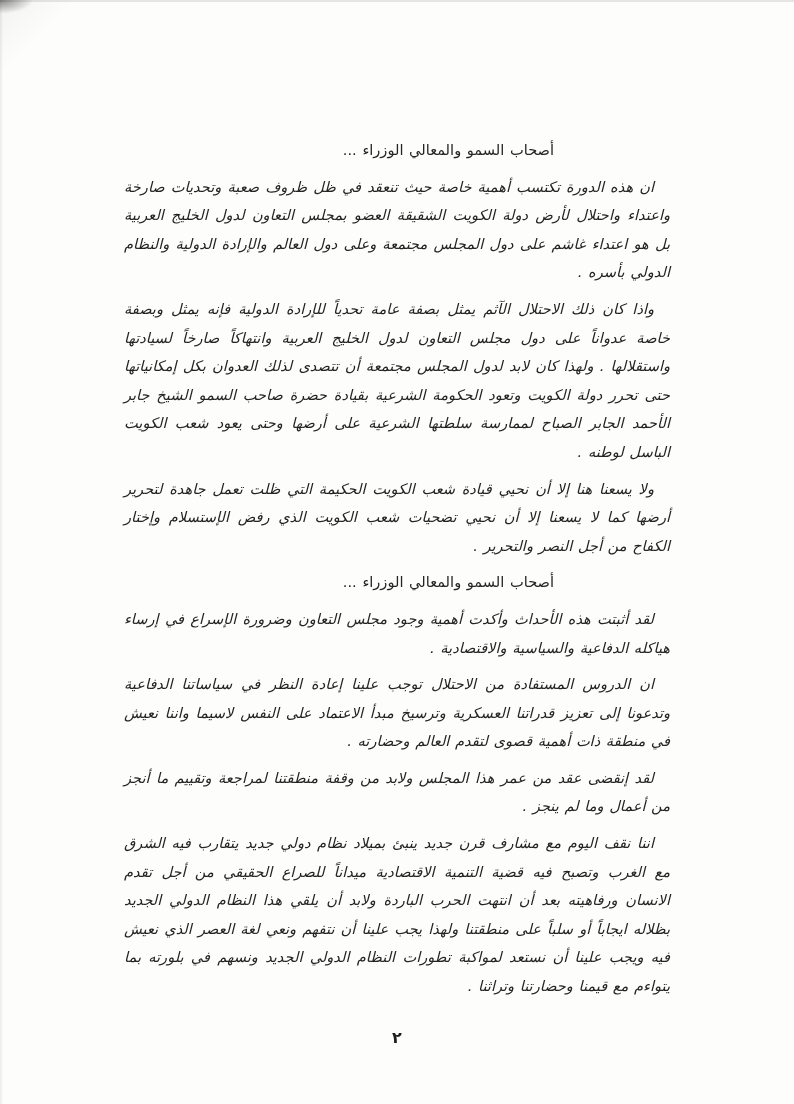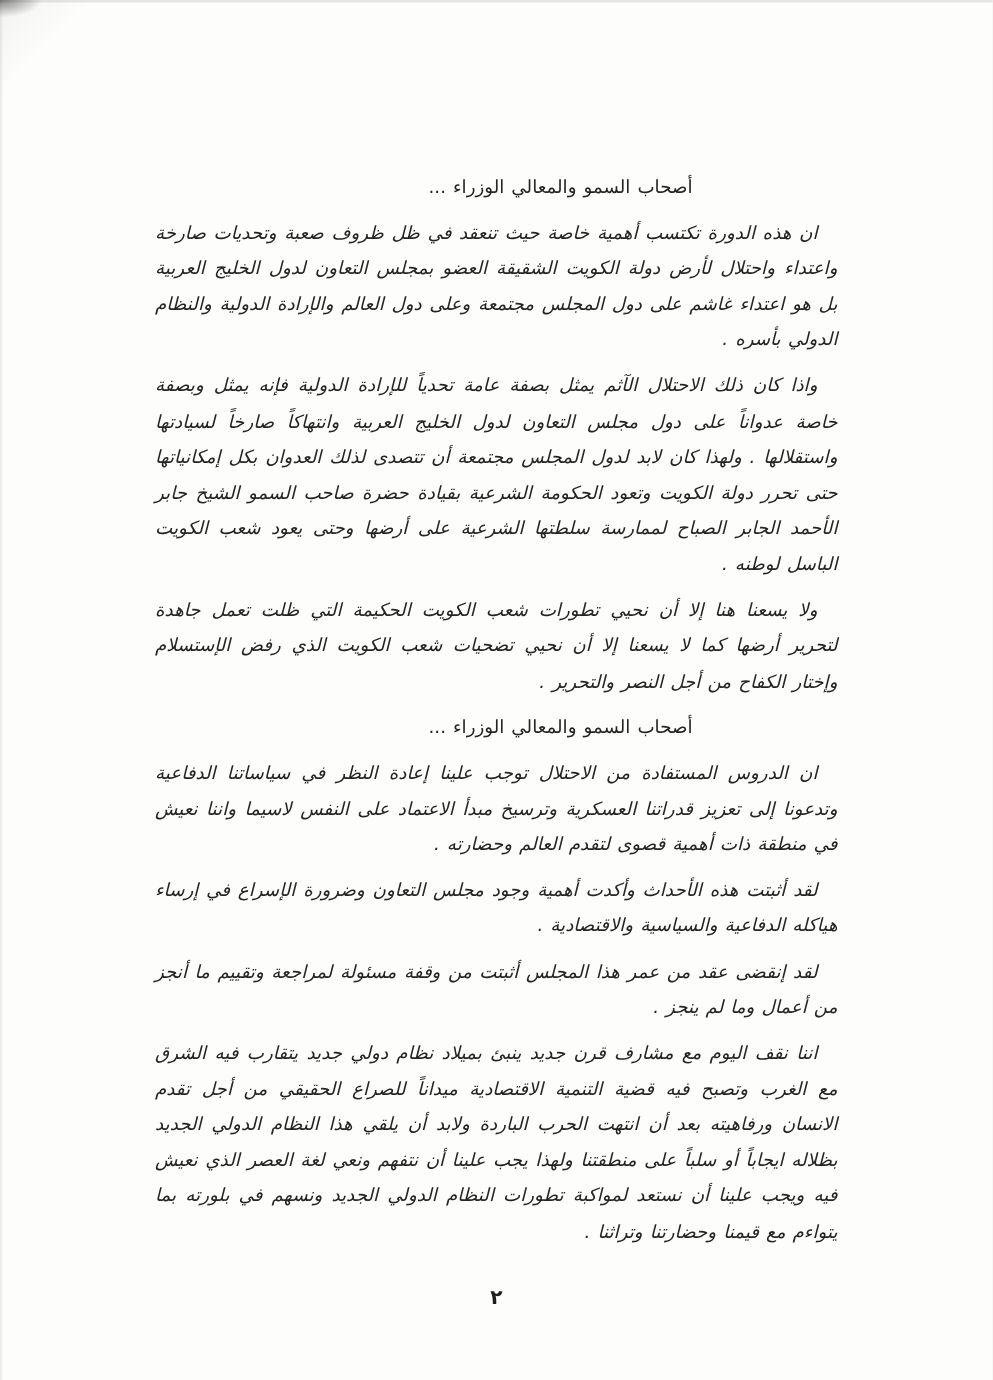--- a/index.html
+++ b/index.html
@@ -84,22 +84,22 @@
 
 <div class="page">
   <div class="edge-top"></div>
   <div class="edge-left"></div>
   <div class="corner-mark"></div>
 
   <div class="text-block">
     <p class="salutation">أصحاب السمو والمعالي الوزراء ...</p>
     <p class="body-para">ان هذه الدورة تكتسب أهمية خاصة حيث تنعقد في ظل ظروف صعبة وتحديات صارخة واعتداء واحتلال لأرض دولة الكويت الشقيقة العضو بمجلس التعاون لدول الخليج العربية بل هو اعتداء غاشم على دول المجلس مجتمعة وعلى دول العالم والإرادة الدولية والنظام الدولي بأسره .</p>
     <p class="body-para">واذا كان ذلك الاحتلال الآثم يمثل بصفة عامة تحدياً للإرادة الدولية فإنه يمثل وبصفة خاصة عدواناً على دول مجلس التعاون لدول الخليج العربية وانتهاكاً صارخاً لسيادتها واستقلالها . ولهذا كان لابد لدول المجلس مجتمعة أن تتصدى لذلك العدوان بكل إمكانياتها حتى تحرر دولة الكويت وتعود الحكومة الشرعية بقيادة حضرة صاحب السمو الشيخ جابر الأحمد الجابر الصباح لممارسة سلطتها الشرعية على أرضها وحتى يعود شعب الكويت الباسل لوطنه .</p>
-    <p class="body-para">ولا يسعنا هنا إلا أن نحيي تطورات شعب الكويت الحكيمة التي ظلت تعمل جاهدة لتحرير أرضها كما لا يسعنا إلا أن نحيي تضحيات شعب الكويت الذي رفض الإستسلام وإختار الكفاح من أجل النصر والتحرير .</p>
+    <p class="body-para">ولا يسعنا هنا إلا أن نحيي قيادة شعب الكويت الحكيمة التي ظلت تعمل جاهدة لتحرير أرضها كما لا يسعنا إلا أن نحيي تضحيات شعب الكويت الذي رفض الإستسلام وإختار الكفاح من أجل النصر والتحرير .</p>
     <p class="salutation">أصحاب السمو والمعالي الوزراء ...</p>
+    <p class="body-para">لقد أثبتت هذه الأحداث وأكدت أهمية وجود مجلس التعاون وضرورة الإسراع في إرساء هياكله الدفاعية والسياسية والاقتصادية .</p>
     <p class="body-para gap-before">ان الدروس المستفادة من الاحتلال توجب علينا إعادة النظر في سياساتنا الدفاعية وتدعونا إلى تعزيز قدراتنا العسكرية وترسيخ مبدأ الاعتماد على النفس لاسيما واننا نعيش في منطقة ذات أهمية قصوى لتقدم العالم وحضارته .</p>
-    <p class="body-para">لقد أثبتت هذه الأحداث وأكدت أهمية وجود مجلس التعاون وضرورة الإسراع في إرساء هياكله الدفاعية والسياسية والاقتصادية .</p>
-    <p class="body-para">لقد إنقضى عقد من عمر هذا المجلس أثبتت من وقفة مسئولة لمراجعة وتقييم ما أنجز من أعمال وما لم ينجز .</p>
+    <p class="body-para">لقد إنقضى عقد من عمر هذا المجلس ولابد من وقفة منطقتنا لمراجعة وتقييم ما أنجز من أعمال وما لم ينجز .</p>
     <p class="body-para">اننا نقف اليوم مع مشارف قرن جديد ينبئ بميلاد نظام دولي جديد يتقارب فيه الشرق مع الغرب وتصبح فيه قضية التنمية الاقتصادية ميداناً للصراع الحقيقي من أجل تقدم الانسان ورفاهيته بعد أن انتهت الحرب الباردة ولابد أن يلقي هذا النظام الدولي الجديد بظلاله ايجاباً أو سلباً على منطقتنا ولهذا يجب علينا أن نتفهم ونعي لغة العصر الذي نعيش فيه ويجب علينا أن نستعد لمواكبة تطورات النظام الدولي الجديد ونسهم في بلورته بما يتواءم مع قيمنا وحضارتنا وتراثنا .</p>
   </div>
 
   <div class="page-number">٢</div>
 </div>
 
 </body></html>

